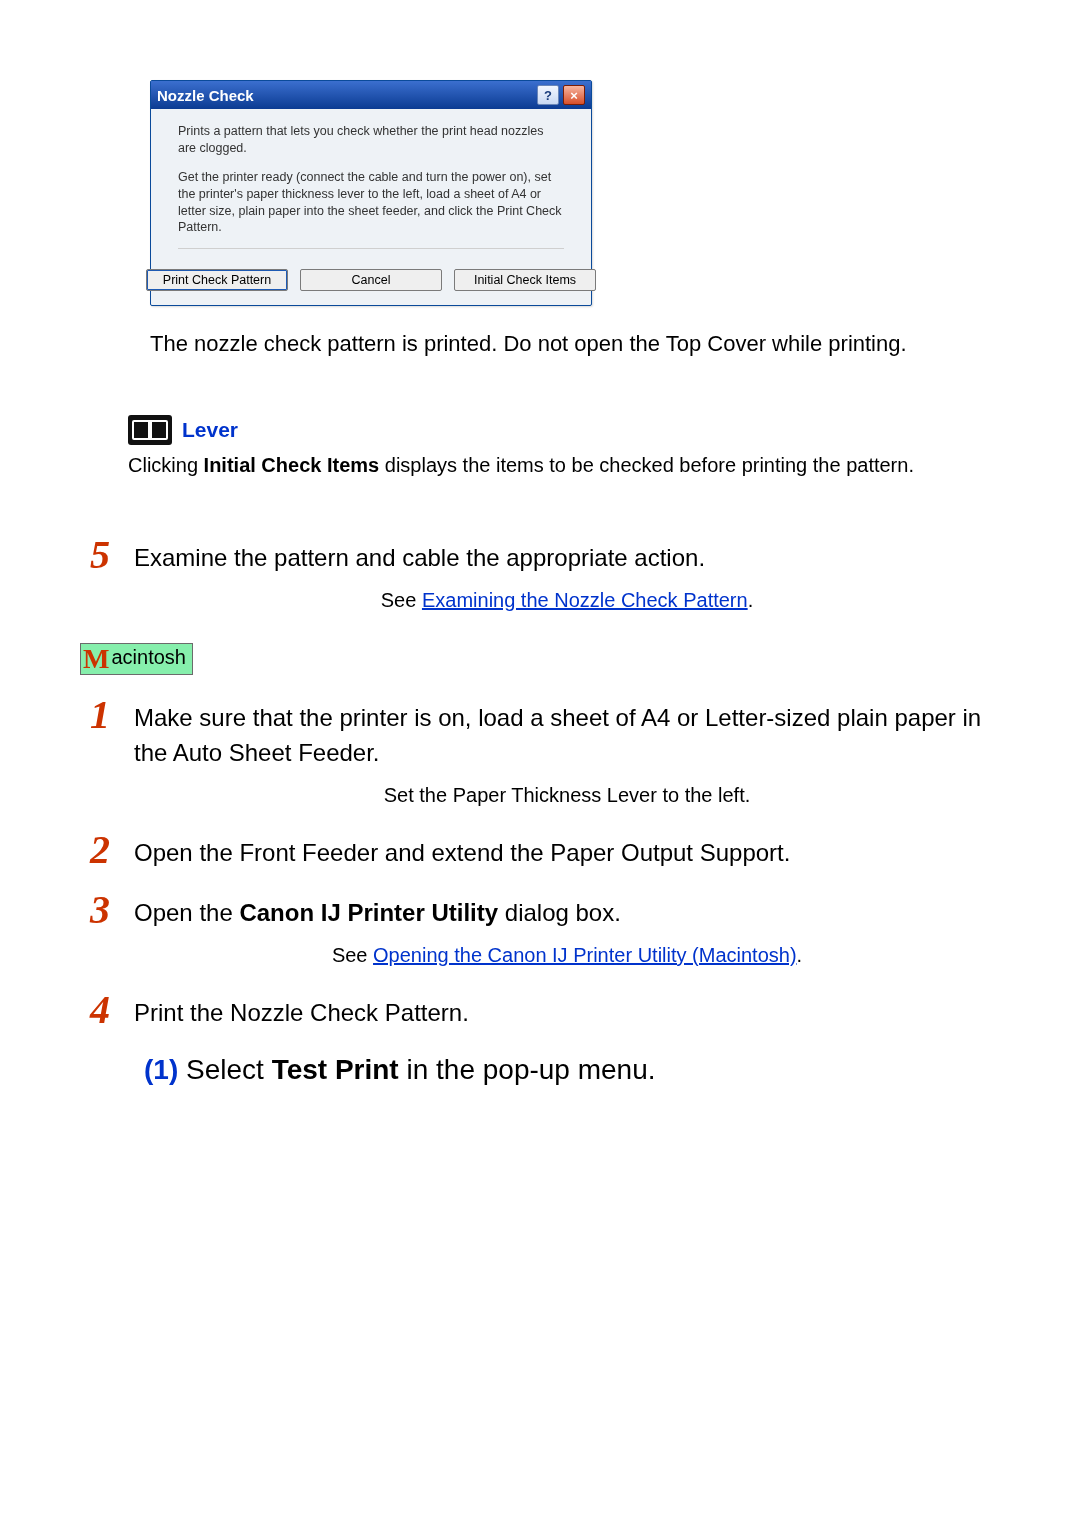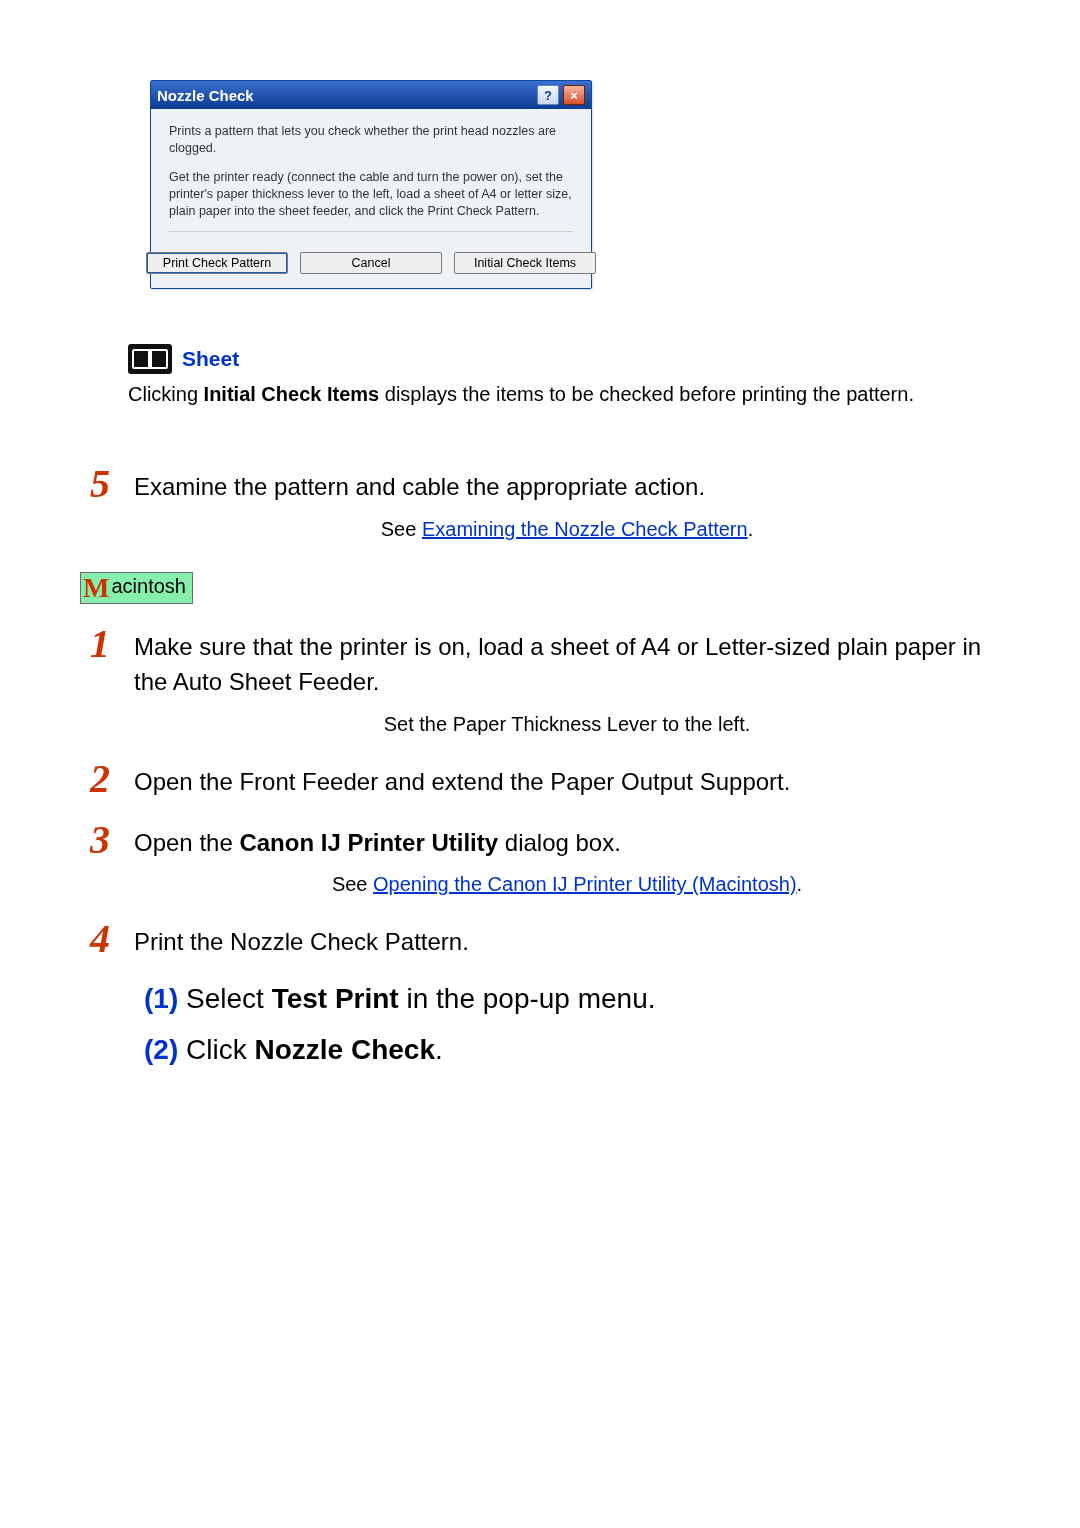--- a/index.html
+++ b/index.html
@@ -46,21 +46,21 @@
     font-weight: bold;
     font-size: 13px;
     line-height: 1;
   }
   .winbtn.help {
     background: linear-gradient(to bottom, #f2f6ff, #c9d9f3);
     border: 1px solid #6a86b8;
     color: #1a3c7c;
   }
   .dialog-body {
-    padding: 10px 18px;
+    padding: 10px 27px;
     font-size: 12.5px;
     color: #333;
   }
   .dialog-body p { margin: 4px 0 12px; line-height: 1.35; }
   .dialog-sep { border-top: 1px solid #cfcfcf; margin: 6px 0 10px; }
   .dialog-btnrow {
     display: flex;
     gap: 12px;
     justify-content: center;
     padding: 0 14px 14px;
@@ -208,25 +208,26 @@
       <p>Get the printer ready (connect the cable and turn the power on), set the printer's paper thickness lever to the left, load a sheet of A4 or letter size, plain paper into the sheet feeder, and click the Print Check Pattern.</p>
       <div class="dialog-sep"></div>
     </div>
     <div class="dialog-btnrow">
       <div class="dlgbtn default">Print Check Pattern</div>
       <div class="dlgbtn">Cancel</div>
       <div class="dlgbtn">Initial Check Items</div>
     </div>
   </div>
 
+  <div class="para">The nozzle check pattern is printed. Do not open the Top Cover while printing.</div>
 
   <div class="note-block">
     <div class="note-head">
       <span class="note-icon"></span>
-      <span>Sheet</span>
+      <span>Lever</span>
     </div>
     <div class="note-text">
       <span>Clicking </span><span class="bold">Initial Check Items</span><span> displays the items to be checked before printing the pattern.</span>
     </div>
   </div>
 
   <div class="step">
     <div class="step-num">5</div>
     <div class="step-body">Examine the pattern and cable the appropriate action.</div>
   </div>
@@ -258,17 +259,16 @@
   <div class="step-sub">
     <span>See </span><span class="link">Opening the Canon IJ Printer Utility (Macintosh)</span><span>.</span>
   </div>
 
   <div class="step sub">
     <div class="step-num">4</div>
     <div class="step-body">Print the Nozzle Check Pattern.</div>
   </div>
   <div class="ol-sub">
     <div><span class="n">(1)</span> <span>Select </span><span class="bold">Test Print</span><span> in the pop-up menu.</span></div>
-    <div><span class="n">(2)</span> <span>Click </span><span class="bold">Nozzle Check</span><span>.</span></div>
   </div>
 
 
 </div>
 
 </body></html>

